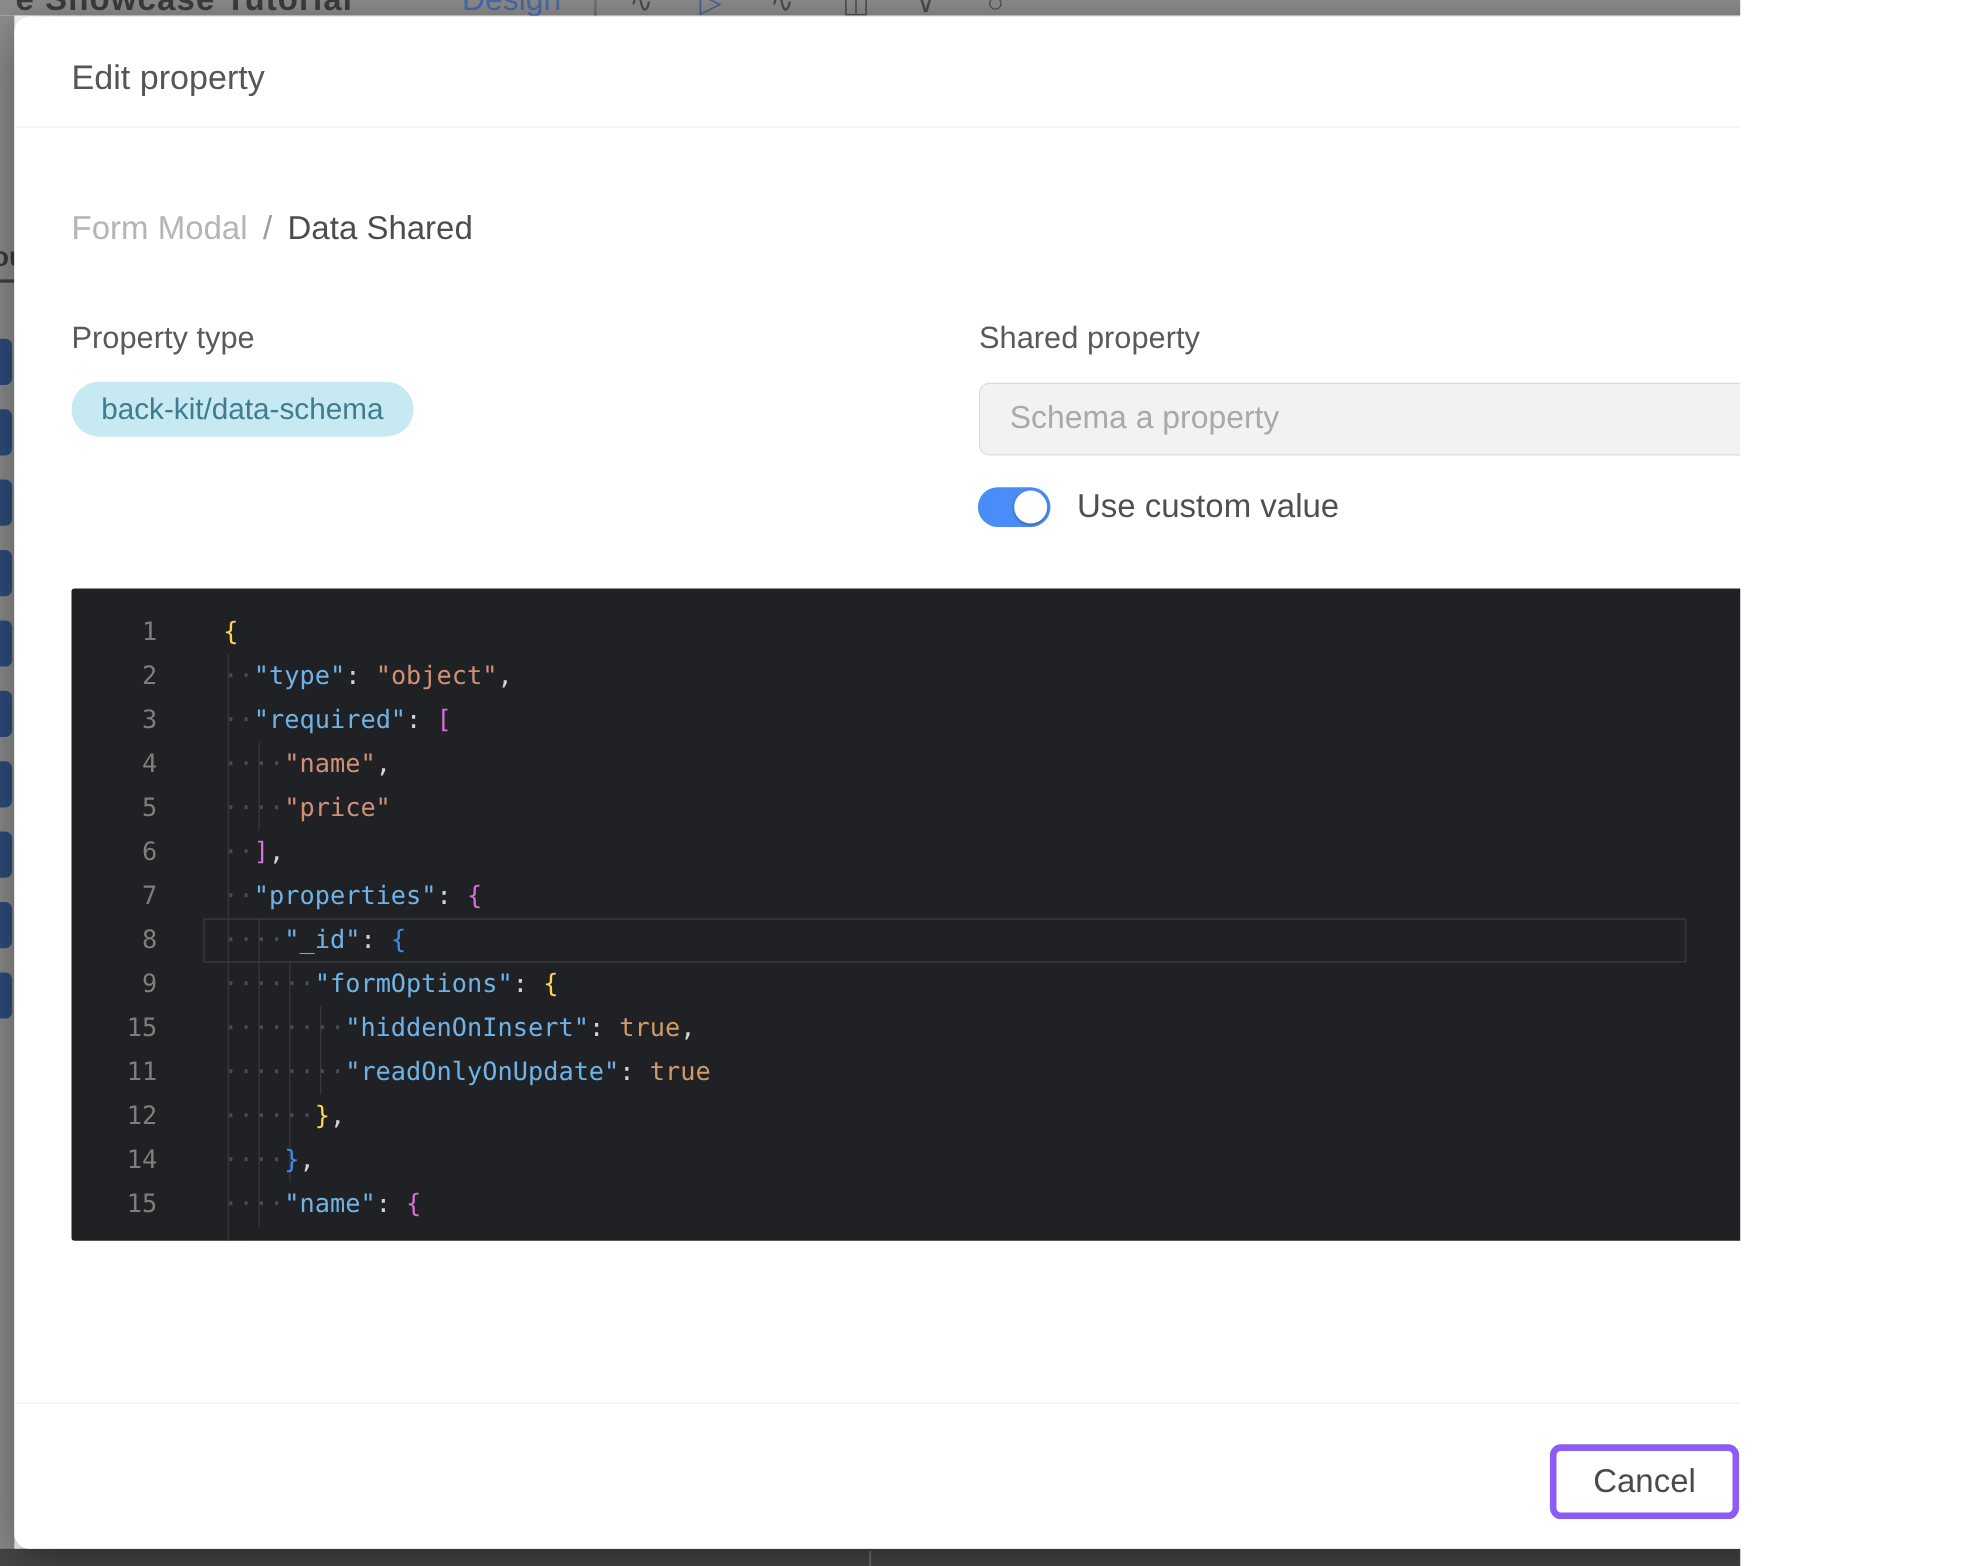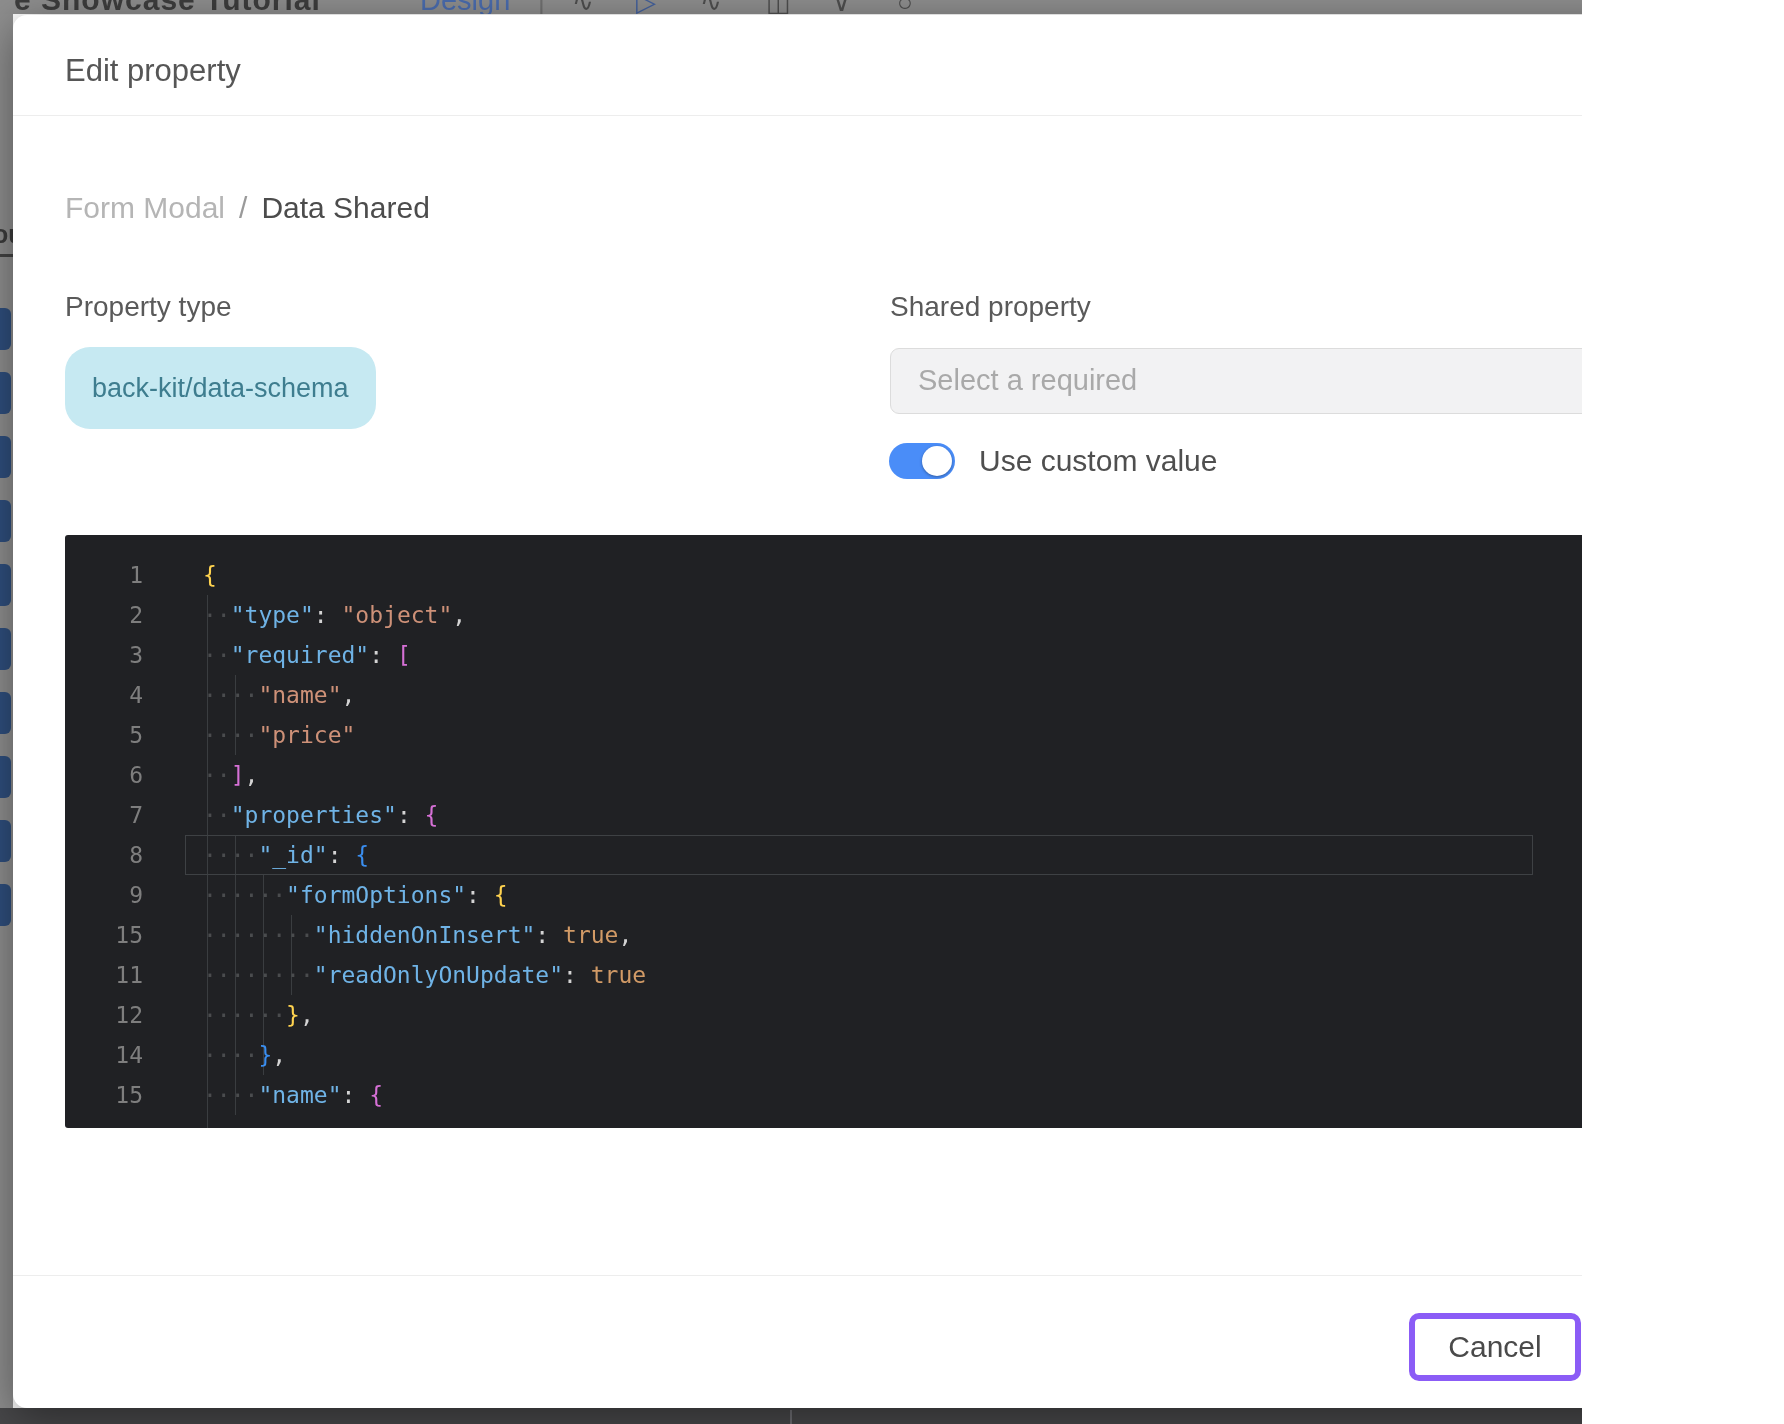--- a/index.html
+++ b/index.html
@@ -39,21 +39,21 @@
   .bc{position:absolute;left:52px;top:176px;font-size:30px;}
   .bc-parent{color:#b5b5b5;cursor:pointer;}
   .bc-sep{color:#9a9a9a;margin:0 14px;}
   .bc-cur{color:#4c4c4c;}
 
   .lbl{position:absolute;top:276px;font-size:28px;color:#5a5a5a;}
   .lbl-pt{left:52px;}
   .lbl-sp{left:877px;}
 
   .badge{position:absolute;left:52px;top:332px;height:50px;line-height:50px;border-radius:25px;
-         padding:16px 27px;background:#c6e9f2;color:#3e7d8f;font-size:27px;display:inline-block;}
+         padding:0 27px;background:#c6e9f2;color:#3e7d8f;font-size:27px;display:inline-block;}
 
   .select{position:absolute;left:877px;top:333px;width:820px;height:66px;background:#f2f2f3;
           border:1px solid #dcdcdc;border-radius:9px;box-sizing:border-box;cursor:pointer;}
   .sel-ph{position:absolute;left:27px;top:15px;font-size:29px;color:#a9a9a9;}
   .chev{position:absolute;right:30px;top:20px;width:15px;height:15px;
         border-right:2px solid #c9c9c9;border-bottom:2px solid #c9c9c9;transform:rotate(45deg);}
 
   .toggle-row{position:absolute;display:flex;align-items:center;}
   .tr-custom{left:876px;top:428px;}
   .tr-adv{left:30px;top:1305px;}
@@ -154,21 +154,21 @@
 
     <div class="bc">
       <span class="bc-parent">Form Modal</span><span class="bc-sep">/</span><span class="bc-cur">Data Shared</span>
     </div>
 
     <div class="lbl lbl-pt">Property type</div>
     <div class="badge"><span>back-kit/data-schema</span></div>
 
     <div class="lbl lbl-sp">Shared property</div>
     <div class="select">
-      <span class="sel-ph">Select a required</span>
+      <span class="sel-ph">Schema a property</span>
       <span class="chev"></span>
     </div>
 
     <div class="toggle-row tr-custom">
       <div class="toggle on">
           <div class="knob"></div>
         </div>
       <div class="t-label">Use custom value</div>
     </div>
 

